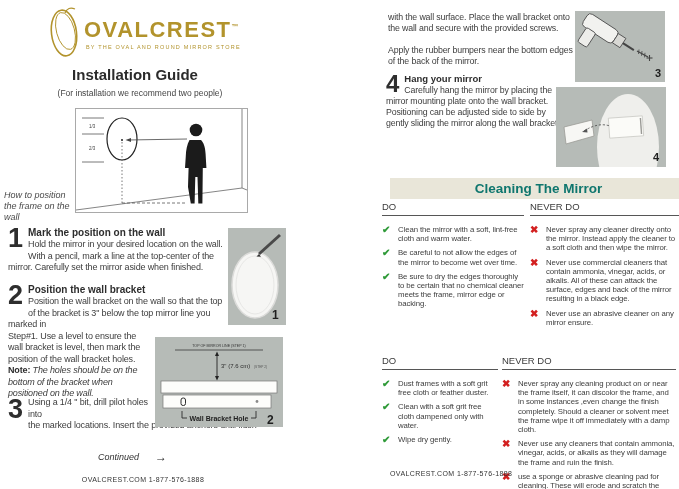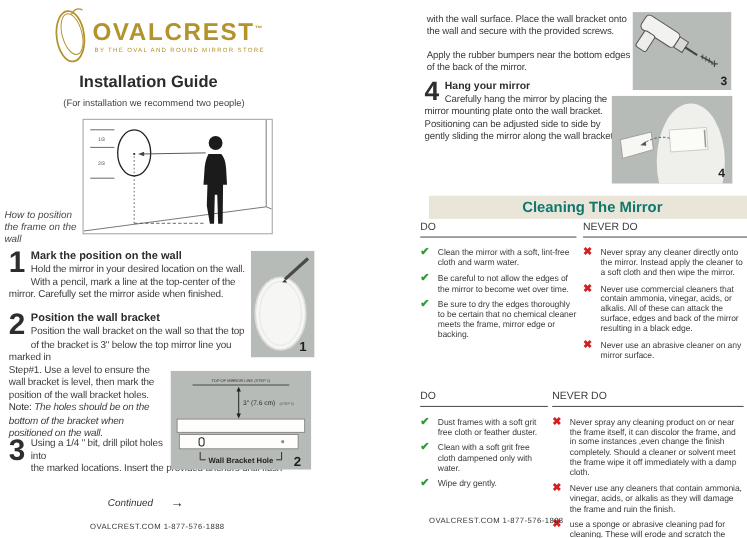--- a/index.html
+++ b/index.html
@@ -29,21 +29,21 @@
                  font-size:9px; font-style:italic; color:#4a4a4a; line-height:1.2; }
 
   .step { position:absolute; left:8px; }
   .step-num { float:left; font-size:27px; font-weight:bold; color:#2e2e2e;
               line-height:25px; margin-right:5px; }
   .step-head { font-size:10px; font-weight:bold; color:#2d2d2d; line-height:13px; }
   .step-body { font-size:9px; line-height:11.5px; letter-spacing:-0.15px; color:#3d3d3d; }
   .w-wide   { width:216px; }
   .w-narrow { width:145px; }
   .note-line { font-size:9px; line-height:11.5px; letter-spacing:-0.15px; width:145px; }
-  .note-label { font-weight:normal; font-style:normal; color:#2d2d2d; }
+  .note-label { font-weight:bold; font-style:normal; color:#2d2d2d; }
   .note-text { font-style:italic; }
 
   .figure { position:absolute; }
   .fig1 { left:228px; top:228px; width:58px; height:97px; }
   .fig2 { left:155px; top:337px; width:128px; height:90px; }
   .fig3 { left:197px; top:11px;  width:90px;  height:71px; }
   .fig4 { left:178px; top:87px;  width:110px; height:80px; }
   .figure svg { display:block; width:100%; height:100%; }
 
   .continued-row { position:absolute; left:98px; top:452px; display:flex; align-items:flex-start; gap:16px; }
@@ -270,21 +270,21 @@
         <div class="clean-item">
           <span class="icon-cross">✖</span>
           <span class="clean-text">Never spray any cleaner directly onto the mirror. Instead apply the cleaner to a soft cloth and then wipe the mirror.</span>
         </div>
         <div class="clean-item">
           <span class="icon-cross">✖</span>
           <span class="clean-text">Never use commercial cleaners that contain ammonia, vinegar, acids, or alkalis. All of these can attack the surface, edges and back of the mirror resulting in a black edge.</span>
         </div>
         <div class="clean-item">
           <span class="icon-cross">✖</span>
-          <span class="clean-text">Never use an abrasive cleaner on any mirror surface.</span>
+          <span class="clean-text">Never use an abrasive cleaner on any mirror ensure.</span>
         </div>
       </div>
     </div>
 
     <div class="cols cols-frame">
       <div class="do-col">
         <div class="col-head">DO</div>
         <div class="clean-item">
           <span class="icon-check">✔</span>
           <span class="clean-text">Dust frames with a soft grit free cloth or feather duster.</span>

